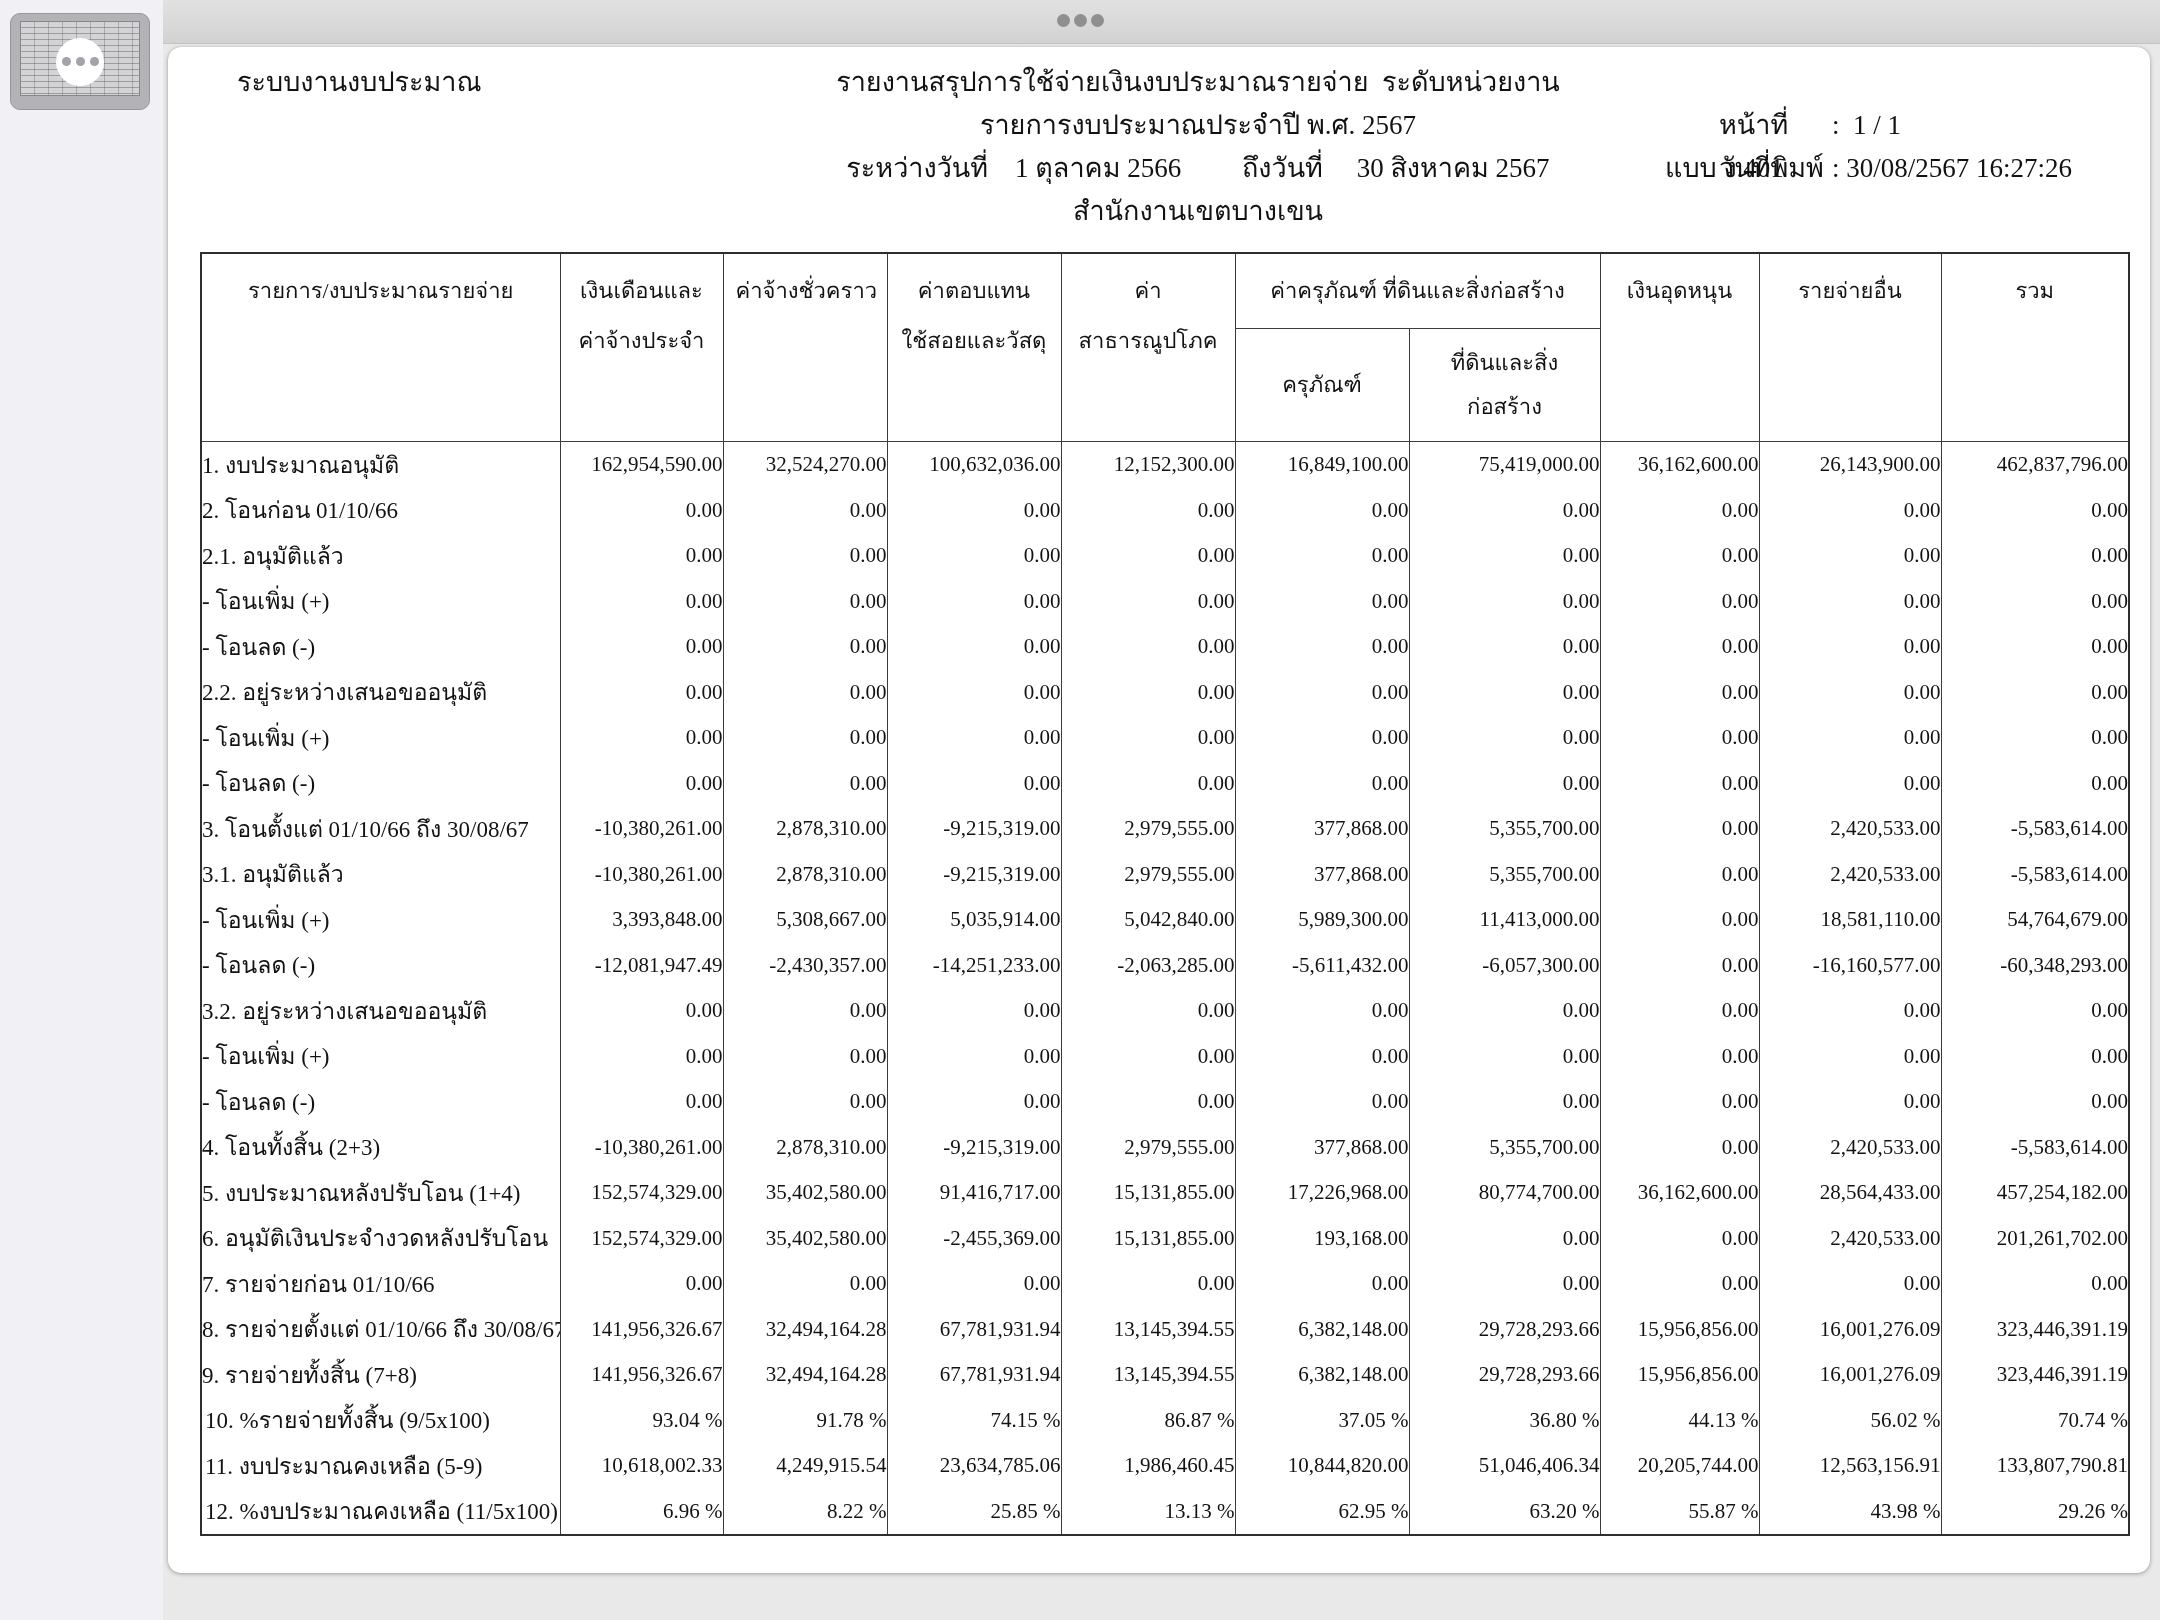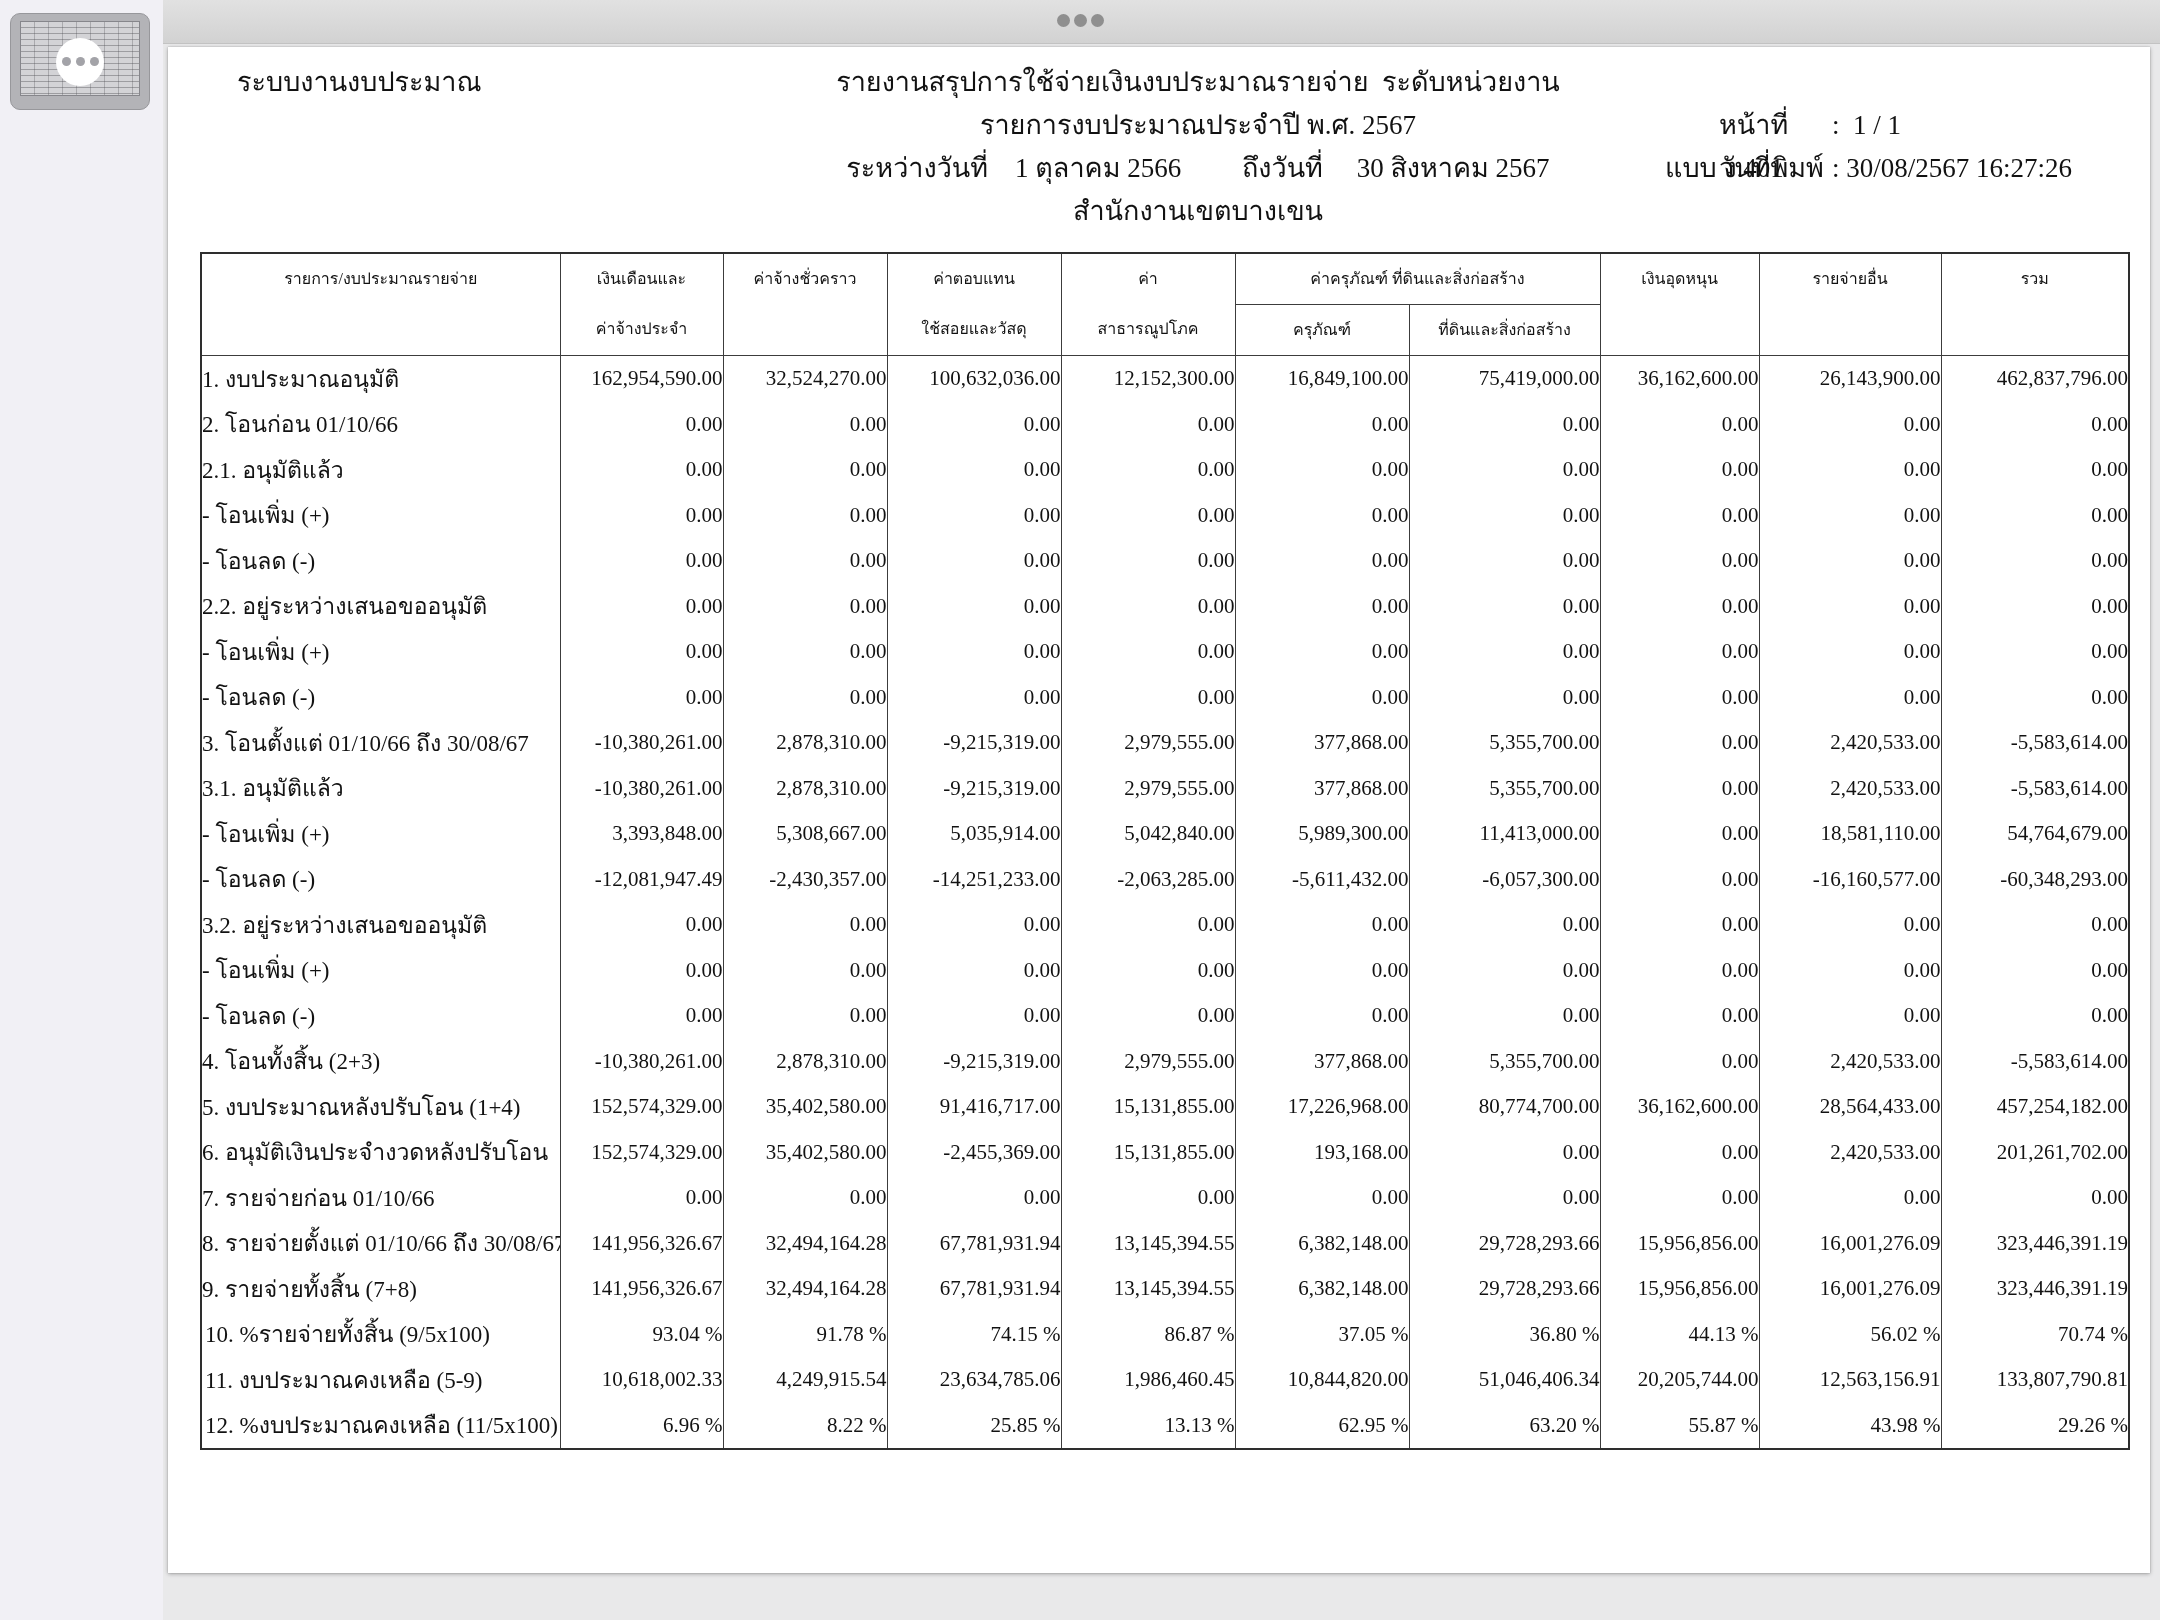--- a/index.html
+++ b/index.html
@@ -44,38 +44,39 @@
     width:48px;height:48px;border-radius:50%;background:#ffffff;
     display:flex;align-items:center;justify-content:center;gap:5px;
   }
   .thumb-ellipsis span{width:9px;height:9px;border-radius:50%;background:#a3a3a8;display:block;}
   
   .page{
     position:absolute;left:168px;top:47px;width:1982px;height:1526px;
     background:#ffffff;
     box-shadow:0 1px 4px rgba(0,0,0,.30), 0 0 1px rgba(0,0,0,.25);
     overflow:hidden;
+    border-radius:13px;
   }
   .doc-header{position:relative;height:205px;font-size:27px;}
   .hdr-line{height:43px;line-height:43px;white-space:pre;}
   .hdr-left{position:absolute;left:69px;top:14px;}
   .hdr-center{position:absolute;left:0;top:14px;width:2060px;text-align:center;}
   .hdr-right{position:absolute;left:1497px;top:14px;}
   .hdr-right .rl{display:inline-block;width:113px;}
   .hdr-right .form-line{}
   
   table.budget{
     border-collapse:collapse;table-layout:fixed;
     margin-left:32px;width:1928px;
     border:2px solid #2e2e2e;
   }
   table.budget th{
     border:1px solid #3c3c3c;
     font-weight:normal;text-align:center;vertical-align:top;
-    font-size:16px;padding:0;overflow:hidden;
+    font-size:22px;padding:12px;overflow:hidden;
   }
   table.budget td{
     border-left:1px solid #3c3c3c;border-right:1px solid #3c3c3c;
     border-top:none;border-bottom:none;
     height:45.5px;padding:0;overflow:hidden;
   }
   .hl{height:50px;line-height:50px;white-space:nowrap;}
   th.grp{height:50px;line-height:50px;}
   tr.h2 th{height:50px;line-height:44px;vertical-align:middle;}
   td.lbl{font-size:23px;white-space:nowrap;text-align:left;}

